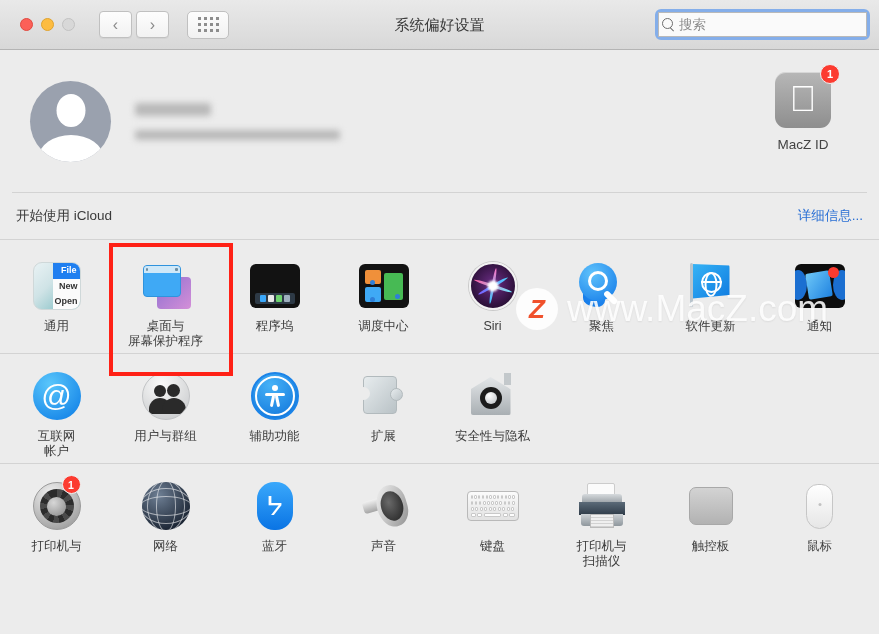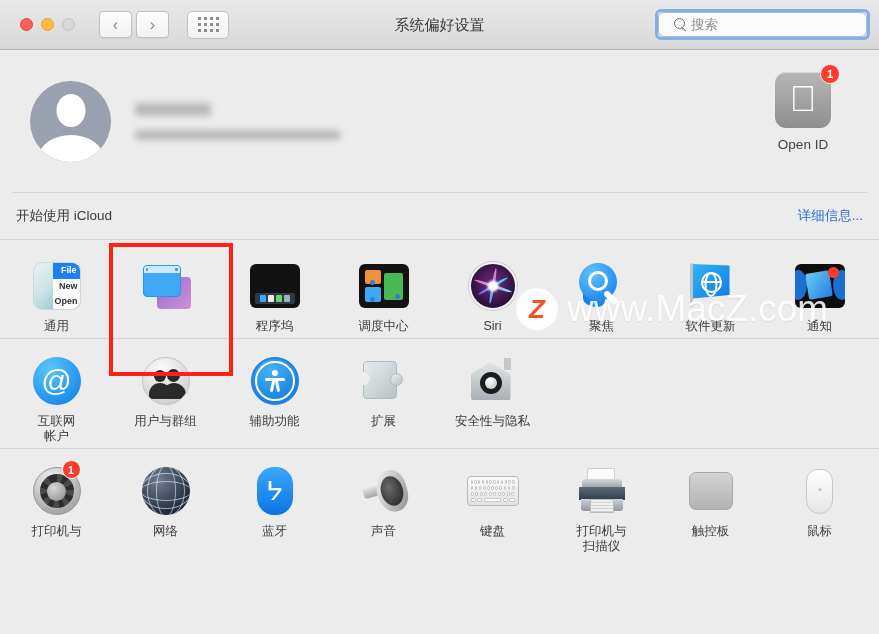--- a/index.html
+++ b/index.html
@@ -63,23 +63,23 @@
   .search-ring {
     position: absolute; inset: 0;
     border-radius: 6px;
     border: 3px solid #84aeea;
     background: transparent;
   }
   .search-field {
     position: absolute; left: 3px; top: 3px; right: 3px; bottom: 3px;
     background: #fafafa;
     border: 1px solid #b9b9b9;
-    border-radius: 6px;
+    border-radius: 0;
     display: flex; align-items: center;
-    padding-left: 15px;
+    padding-left: 3px;
     gap: 4px;
   }
   .mag { position: relative; width: 13px; height: 13px; flex: 0 0 auto; }
   .mag::before {
     content: ""; position: absolute; left: 0; top: 0;
     width: 9px; height: 9px; border: 1.4px solid #6d6d6d; border-radius: 50%;
   }
   .mag::after {
     content: ""; position: absolute; left: 8px; top: 8.5px;
     width: 5px; height: 1.4px; background: #6d6d6d;
@@ -556,21 +556,21 @@
     <div class="acct-text">
       <div class="redacted redact-name"></div>
       <div class="redacted redact-sub"></div>
     </div>
 
     <div class="appleid">
       <div class="appleid-icon">
         <span class="apple-glyph"></span>
         <span class="badge badge-appleid">1</span>
       </div>
-      <div class="appleid-label">Open ID</div>
+      <div class="appleid-label">MacZ ID</div>
     </div>
   </div>
 
   <div class="rule rule-inset"></div>
   <div class="icloud-banner">
     <span class="icloud-text">开始使用 iCloud</span>
     <span class="icloud-link">详细信息...</span>
   </div>
   <div class="rule"></div>
 
@@ -595,20 +595,22 @@
           <div class="ic-desktop">
             <span class="back"></span>
             <span class="front">
                 <span class="bar">
                   <i></i>
                   <i></i>
                 </span>
               </span>
           </div>
         </div>
+        <div class="plabel">桌面与
+屏幕保护程序</div>
       </div>
 
       <div class="pitem">
         <div class="picon">
           <div class="ic-dock">
             <span class="tray">
               <i style="background:#3aa8fb"></i>
                 <i style="background:#e8e8e8"></i>
                 <i style="background:#6fd36f"></i>
                 <i style="background:#9fb0bf"></i>

